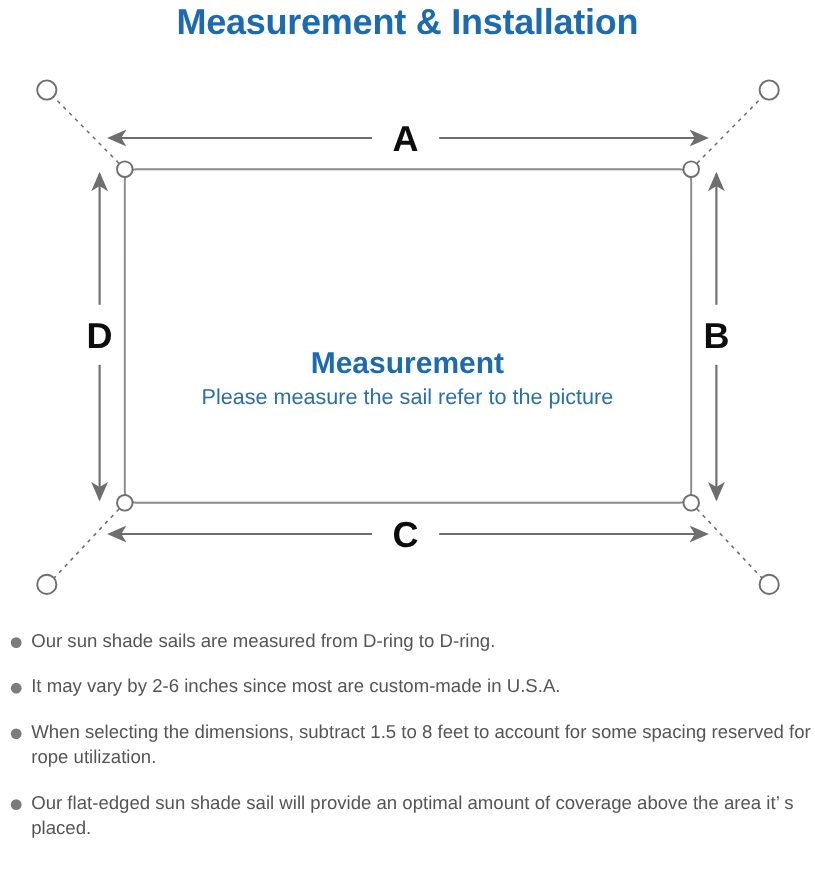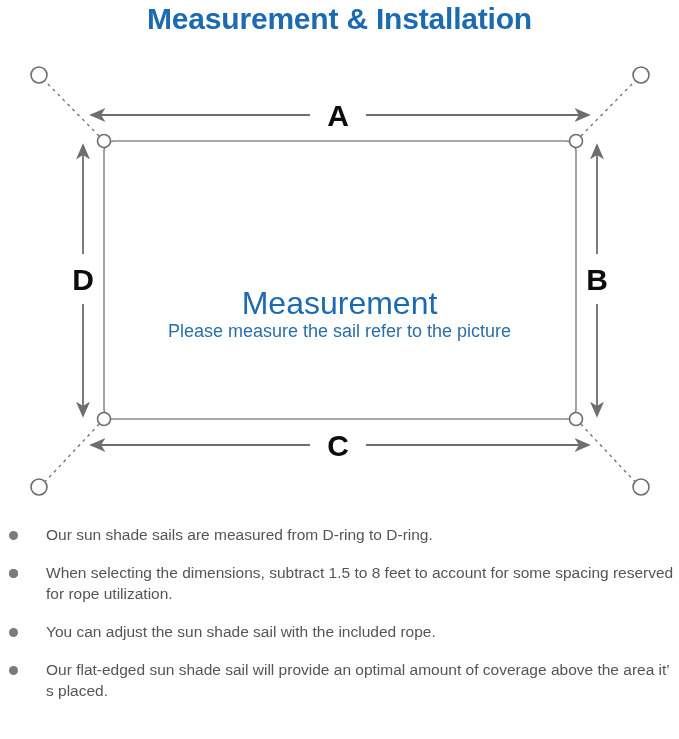--- a/index.html
+++ b/index.html
@@ -41,40 +41,40 @@
   }
   .center-label {
     position: absolute;
     left: 0;
     top: 240px;
     width: 679px;
     text-align: center;
     pointer-events: none;
   }
   .center-title {
-    font-size: 32px;
-    font-weight: normal;
+    font-size: 25px;
+    font-weight: bold;
     color: #1c6bb0;
     line-height: 30px;
   }
   .center-sub {
     font-size: 18px;
     color: #2a6fa8;
     line-height: 22px;
     margin-top: 2px;
   }
   .notes {
     position: absolute;
     top: 524px;
     left: 0;
     width: 679px;
   }
   .note-item {
     position: relative;
-    padding-left: 46px;
+    padding-left: 26px;
     margin-bottom: 17px;
     font-size: 15.5px;
     line-height: 21px;
     color: #555555;
   }
   .note-item .bullet {
     position: absolute;
     left: 9px;
     top: 7px;
     width: 9px;
@@ -144,28 +144,25 @@
     </div>
   </div>
 
   <div class="notes">
     <div class="note-item">
       <span class="bullet"></span>
       <span>Our sun shade sails are measured from D-ring to D-ring.</span>
     </div>
     <div class="note-item">
       <span class="bullet"></span>
+      <span>It may vary by 2-6 inches since most are custom-made in U.S.A.</span>
     </div>
     <div class="note-item">
       <span class="bullet"></span>
       <span>When selecting the dimensions, subtract 1.5 to 8 feet to account for some spacing reserved for rope utilization.</span>
-    </div>
-    <div class="note-item">
-      <span class="bullet"></span>
-      <span>You can adjust the sun shade sail with the included rope.</span>
     </div>
     <div class="note-item">
       <span class="bullet"></span>
       <span>Our flat-edged sun shade sail will provide an optimal amount of coverage above the area it’ s placed.</span>
     </div>
   </div>
 
 </div>
 
 </body></html>

